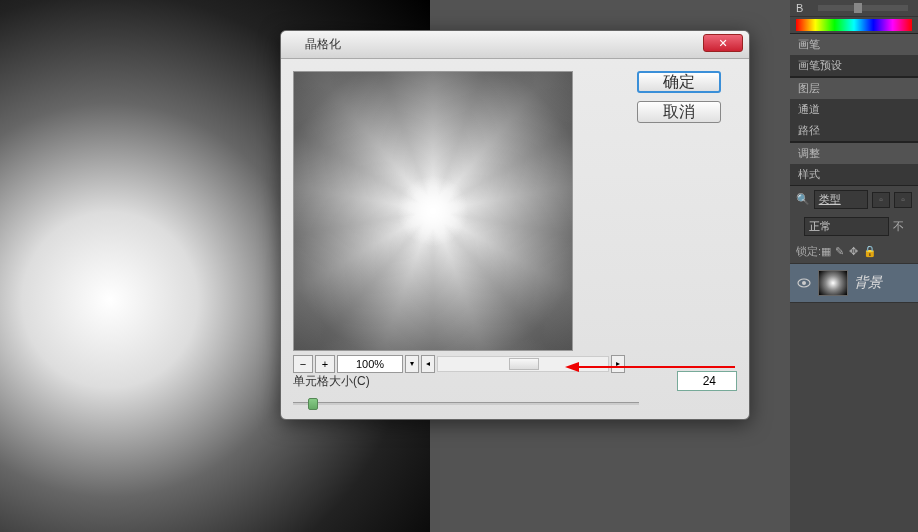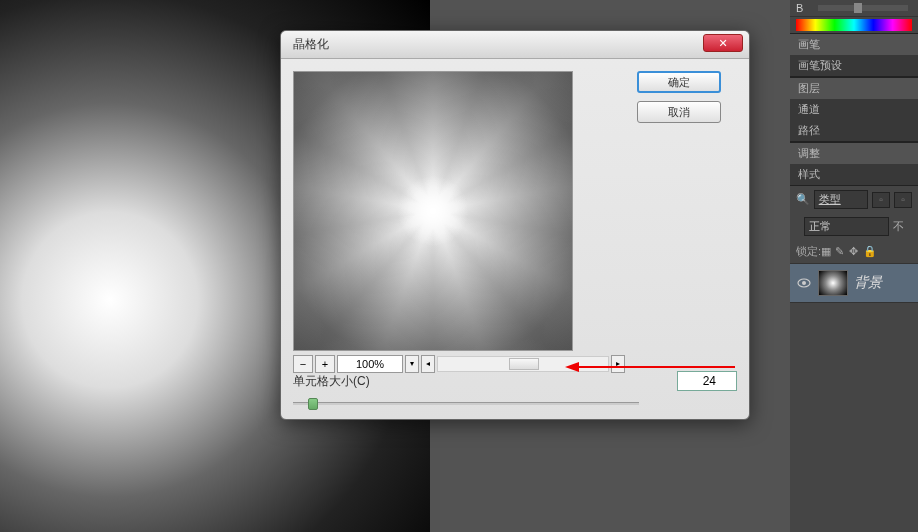--- a/index.html
+++ b/index.html
@@ -52,21 +52,21 @@
     
     .dialog {
       position: absolute; left: 280px; top: 30px; width: 470px; height: 390px;
       background: linear-gradient(to bottom, #ebebeb 0%, #e0e0e0 100%);
       border: 1px solid #666; border-radius: 6px; box-shadow: 0 4px 20px rgba(0,0,0,0.5);
     }
     
     .title-bar {
       height: 28px; background: linear-gradient(to bottom, #f5f5f5, #d5d5d5);
       border-bottom: 1px solid #aaa; border-radius: 6px 6px 0 0;
-      display: flex; align-items: center; padding: 0 12px; position: relative;
+      display: flex; align-items: center; padding: 0 24px; position: relative;
     }
     .title-text { font-size: 12px; color: #333; }
     .close-btn {
       position: absolute; right: 6px; top: 3px; width: 40px; height: 18px;
       background: linear-gradient(to bottom, #e67, #c23);
       border: 1px solid #922; border-radius: 3px; color: #fff;
       text-align: center; line-height: 16px; font-size: 11px; cursor: pointer;
     }
     
     .dialog-body { display: flex; padding: 12px; gap: 12px; }
@@ -93,21 +93,21 @@
     .zoom-btn { width: 20px; height: 18px; background: #f0f0f0; border: 1px solid #999; font-size: 11px; text-align: center; line-height: 16px; cursor: pointer; }
     .zoom-val { width: 66px; height: 18px; background: #fff; border: 1px solid #999; font-size: 11px; text-align: center; line-height: 16px; }
     .zoom-arrow { width: 14px; height: 18px; background: #f0f0f0; border: 1px solid #999; font-size: 8px; text-align: center; line-height: 16px; }
     .h-scroll { flex: 1; height: 16px; background: #f0f0f0; border: 1px solid #ccc; display: flex; align-items: center; padding: 0 16px; position: relative; }
     .h-scroll-thumb { width: 30px; height: 12px; background: linear-gradient(to bottom, #f8f8f8, #ddd); border: 1px solid #bbb; margin-left: 40%; }
     
     .dialog-buttons { width: 100px; }
     .dlg-btn {
       width: 84px; height: 22px; margin-bottom: 8px;
       background: linear-gradient(to bottom, #fefefe, #e0e0e0);
-      border: 1px solid #888; border-radius: 3px; font-size: 11px; text-align: center;
+      border: 1px solid #888; border-radius: 3px; font-size: 16px; text-align: center;
       line-height: 20px; cursor: pointer; color: #333;
     }
     .dlg-btn.primary { border: 2px solid #3a8fd8; line-height: 18px; }
     
     .param-row {
       position: absolute; bottom: 28px; left: 12px; right: 12px;
       display: flex; align-items: center; font-size: 12px; color: #333;
     }
     .param-label { flex: 1; }
     .param-input {

